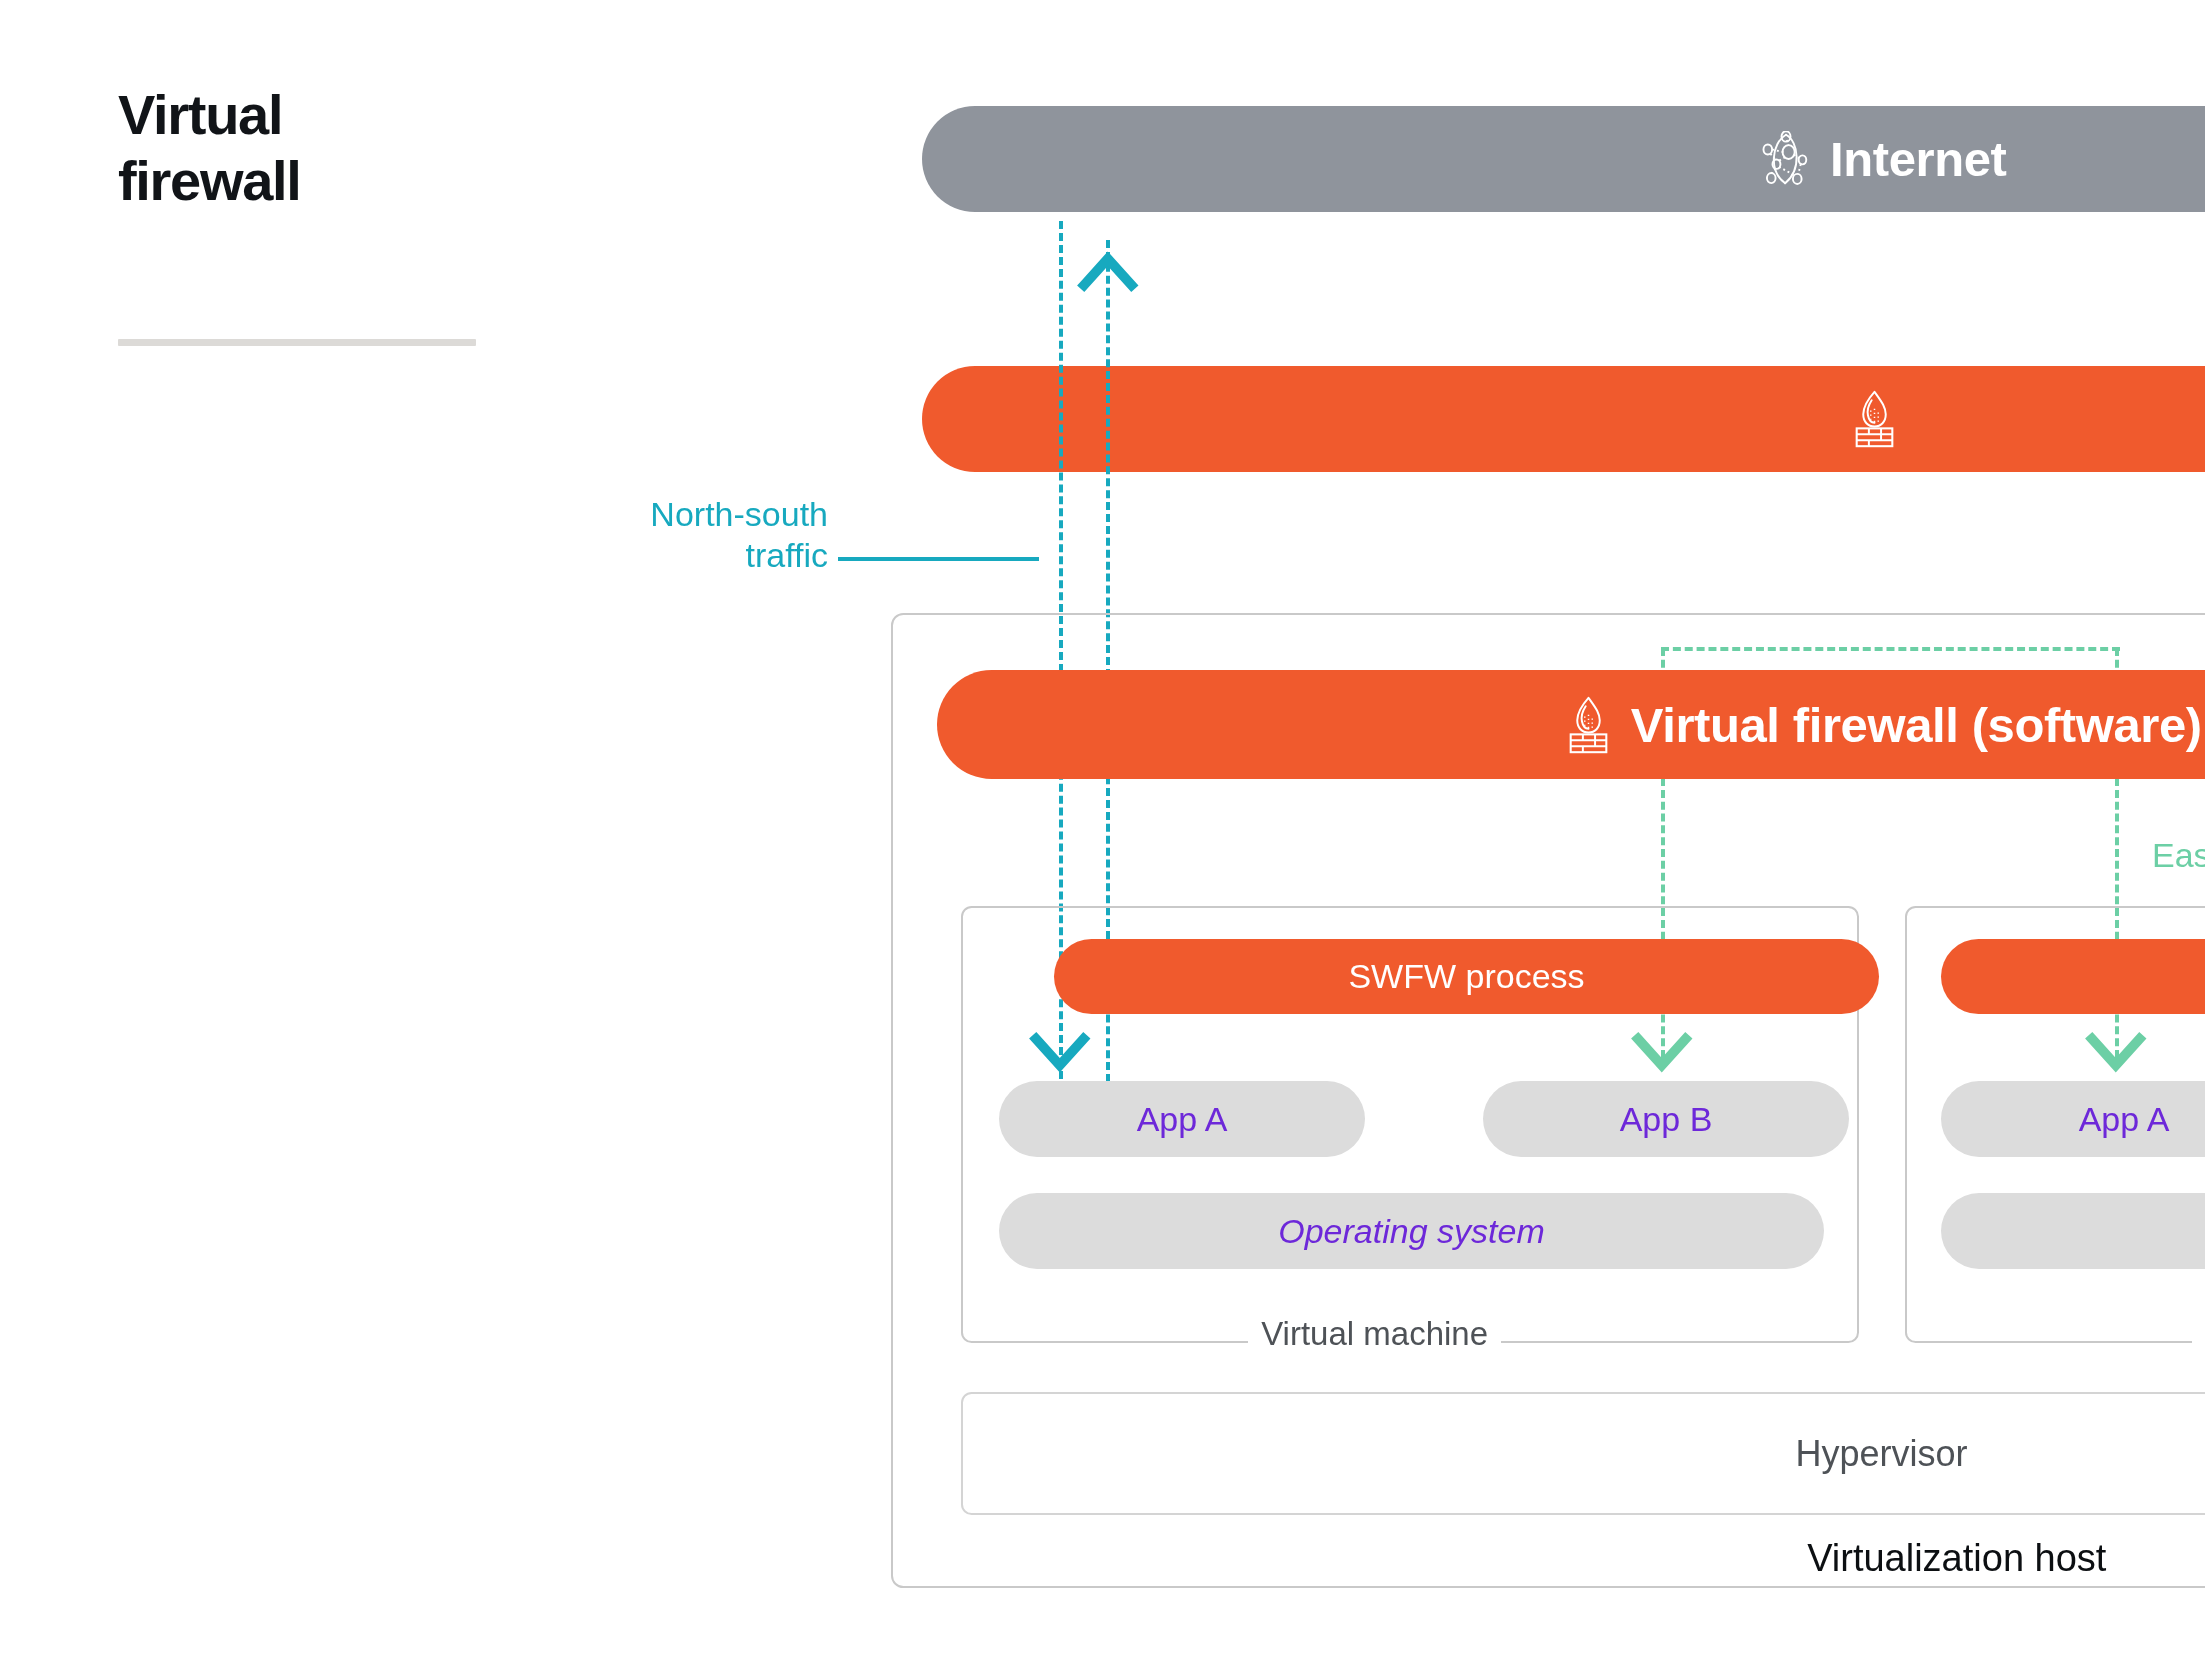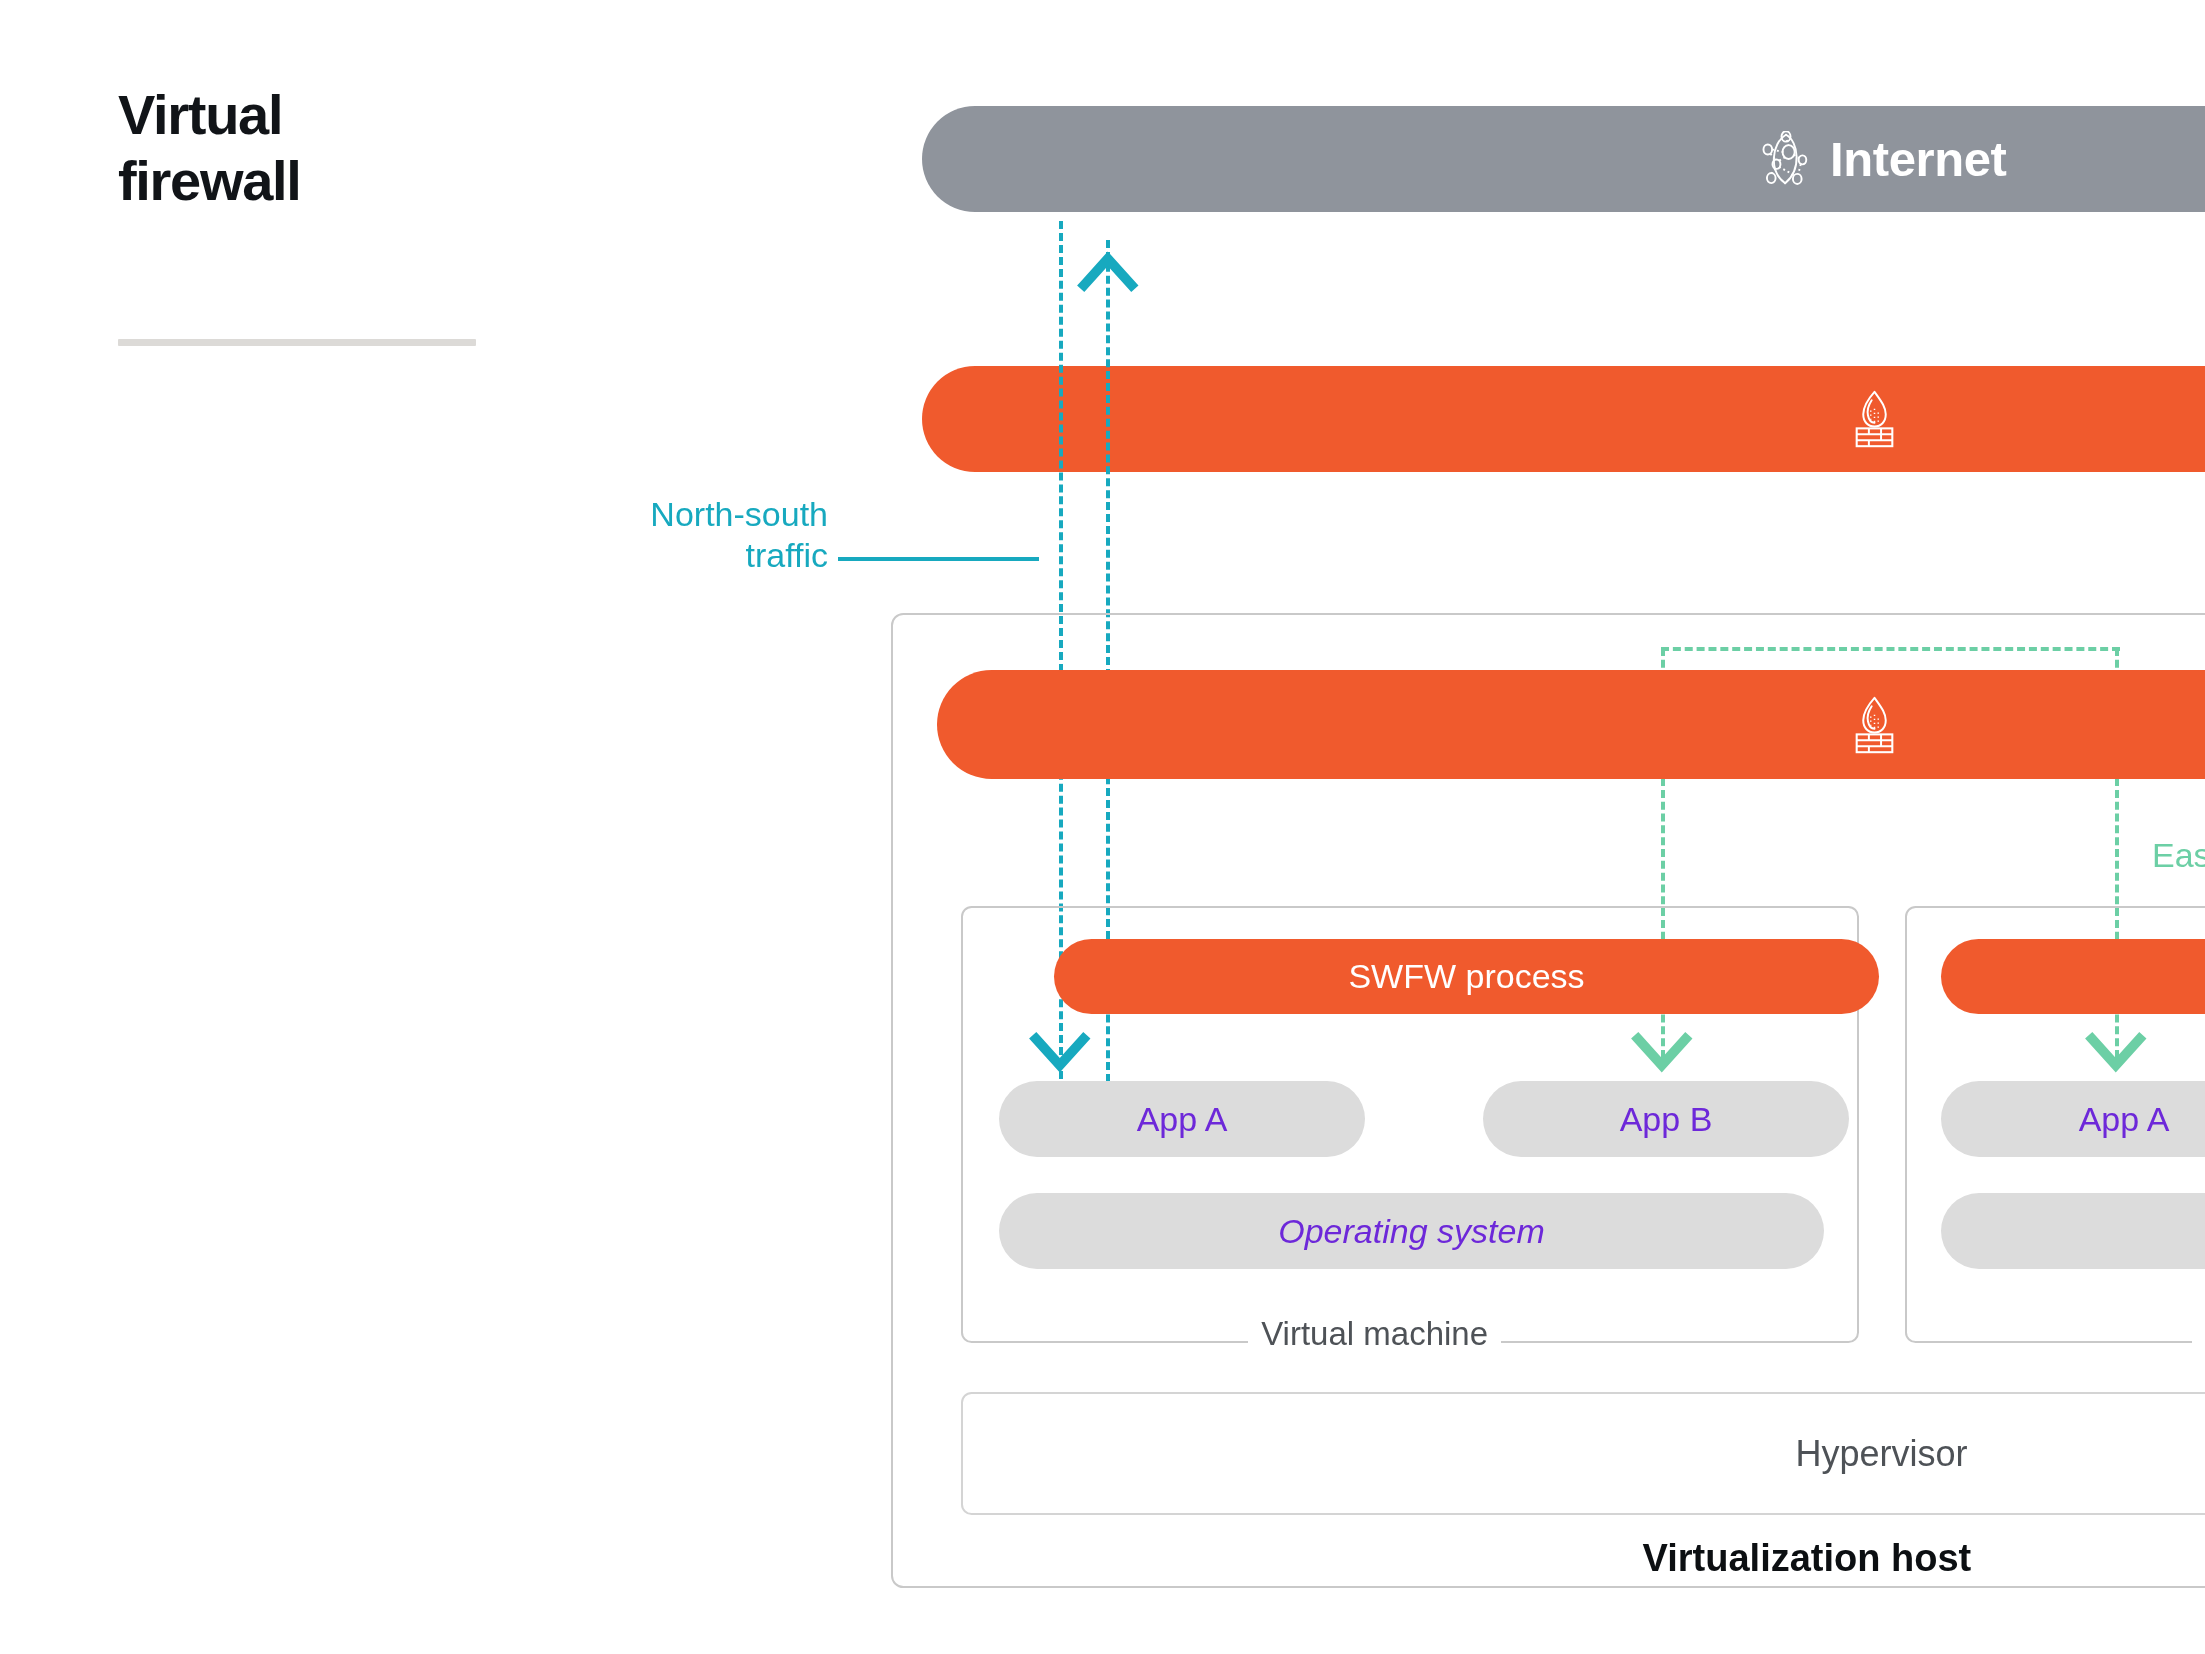--- a/index.html
+++ b/index.html
@@ -33,22 +33,22 @@
                   background:#f05a2d;}
   #virtual-fw-bar .pill-label{font-size:49px;letter-spacing:-0.4px;}
 
   .bar-icon{display:inline-flex;align-items:center;justify-content:center;
             margin-right:17.6px;flex:0 0 auto;}
 
   
   #virtualization-host{left:891px;top:613px;width:1960px;height:975px;
         border:2.6px solid #c9c9c9;border-radius:12.3px;box-sizing:border-box;
         background:transparent;}
-  #host-label{left:1632px;top:1539px;width:485px;text-align:left;
-        font-size:38px;font-weight:bold;color:#0c0f12;background:#ffffff;
+  #host-label{left:1632px;top:1539px;width:485px;text-align:right;
+        font-size:38px;font-weight:normal;color:#0c0f12;background:#ffffff;
         padding:0 10.6px;box-sizing:border-box;line-height:1;}
 
   .vm-box{border:2.6px solid #c9c9c9;border-radius:10.6px;box-sizing:border-box;
           background:transparent;}
   #vm-left{left:961px;top:906px;width:898px;height:437px;}
   #vm-right{left:1905px;top:906px;width:898px;height:437px;}
   .vm-label{position:absolute;font-size:33px;color:#4e5257;background:#ffffff;
             padding:0 13.2px;white-space:nowrap;line-height:1;}
   #vm-left-label{left:1248px;top:1317px;}
   #vm-right-label{left:2192px;top:1317px;}
@@ -191,20 +191,21 @@
       <g stroke-dasharray="1.3 3" stroke-width="1.6">
         <path d="M22 23 L22 35"></path>
         <path d="M26 21 L26 36"></path>
         <path d="M30 25 L30 35"></path>
       </g>
       <rect x="7" y="42" width="38" height="19" stroke-width="2.2"></rect>
       <path d="M7 48.3 H45 M7 54.6 H45"></path>
       <path d="M20 42 V48.3 M33 48.3 V54.6 M20 54.6 V61 M33 42 V48.3"></path>
     </svg>
   </span>
+  <span class="pill-label">Virtual firewall (software)</span>
 </div>
 
 <div class="abs" id="ew-label">East-west traffic</div>
 
 <div class="abs vm-box" id="vm-left"></div>
 <div class="vm-label" id="vm-left-label">Virtual machine</div>
 
 <div class="abs swfw" id="swfw-left">
   <span class="pill-label">SWFW process</span>
 </div>

